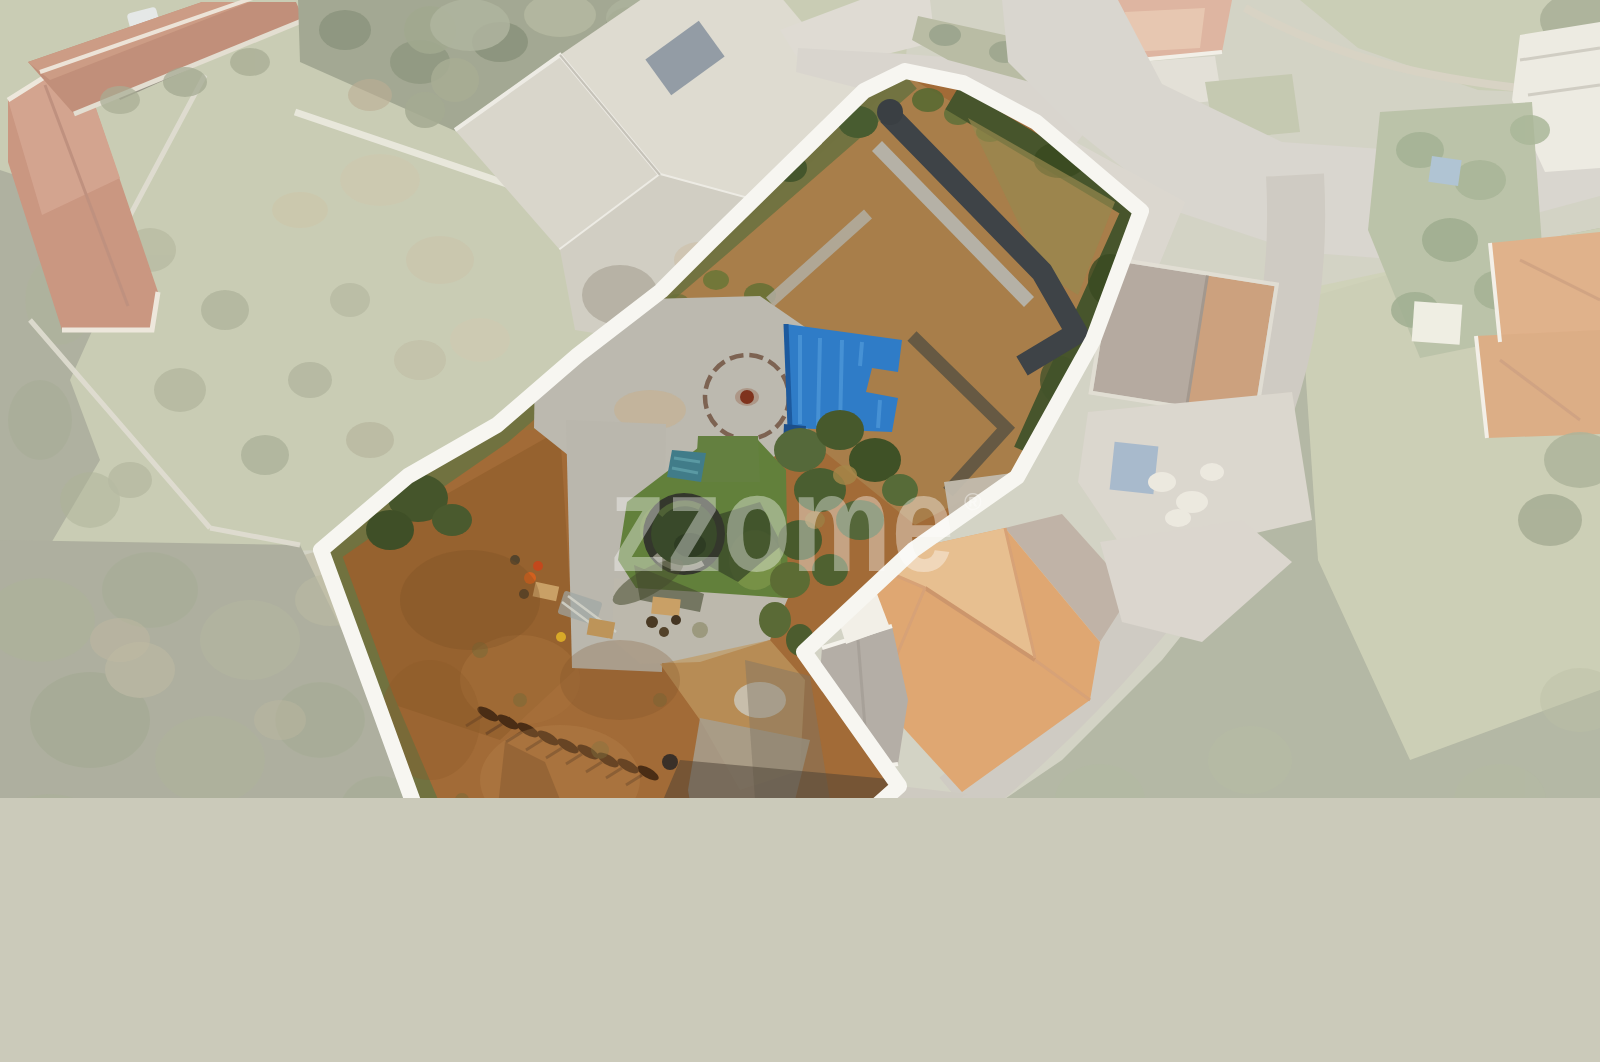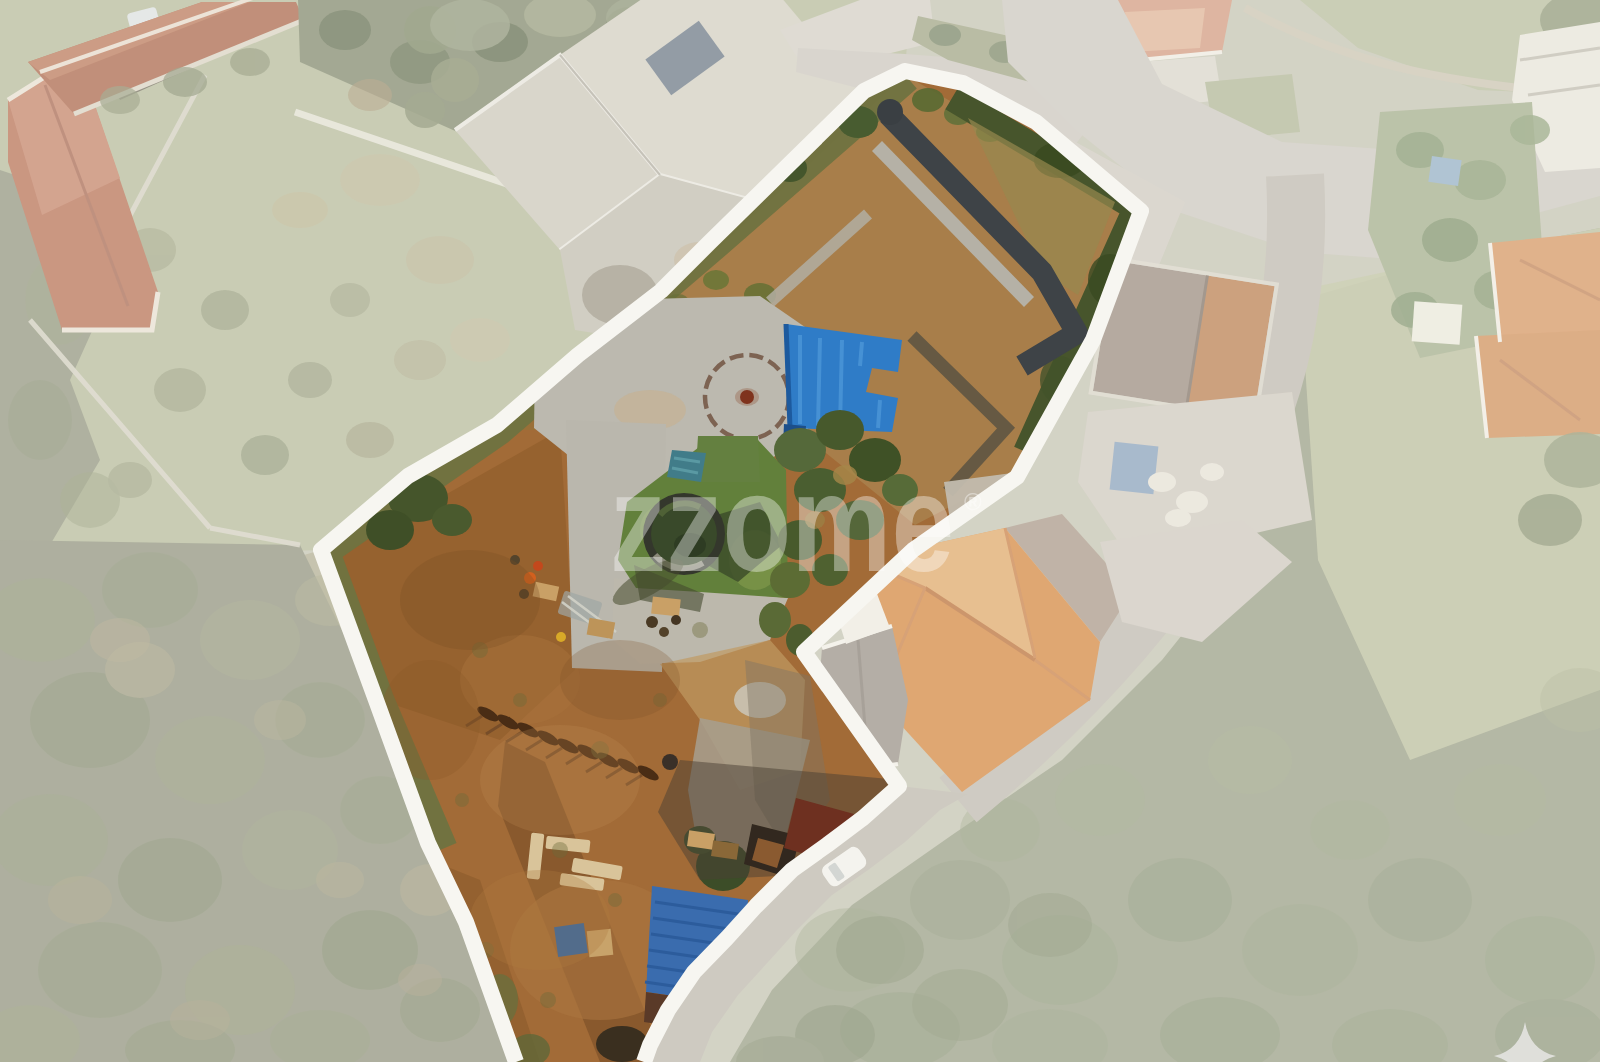--- a/index.html
+++ b/index.html
@@ -1,16 +1,16 @@
 <!DOCTYPE html>
 <html><head>
 <meta charset="utf-8">
 <style>
 html,body{margin:0;padding:0;background:#cbcaba;}
-#wrap{width:1600px;height:1062px;overflow:hidden;position:relative;font-family:"Liberation Sans",sans-serif;}
+#wrap{width:1600px;height:798px;overflow:hidden;position:relative;font-family:"Liberation Sans",sans-serif;}
 </style>
 </head>
 <body>
 <div id="wrap">
 <svg width="1600" height="1062" viewBox="0 0 1600 1062" xmlns="http://www.w3.org/2000/svg">
 <defs>
 <clipPath id="parcel">
 <polygon points="905,71 963,83 1036,122 1141,211 1093,340 1017,477 913,550 804,652 899,786 863,818 827,845 792,870 756,906 727,938 694,972 668,1010 650,1045 644,1062 516,1062 466,922 428,843 376,700 321,550 408,476 497,425 578,355 661,291 710,242 864,91"></polygon>
 </clipPath>
 </defs>

